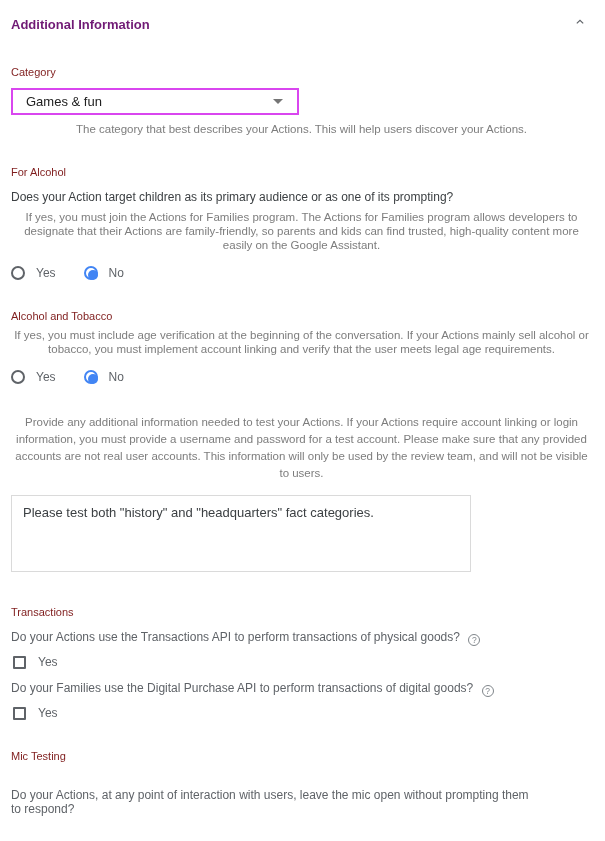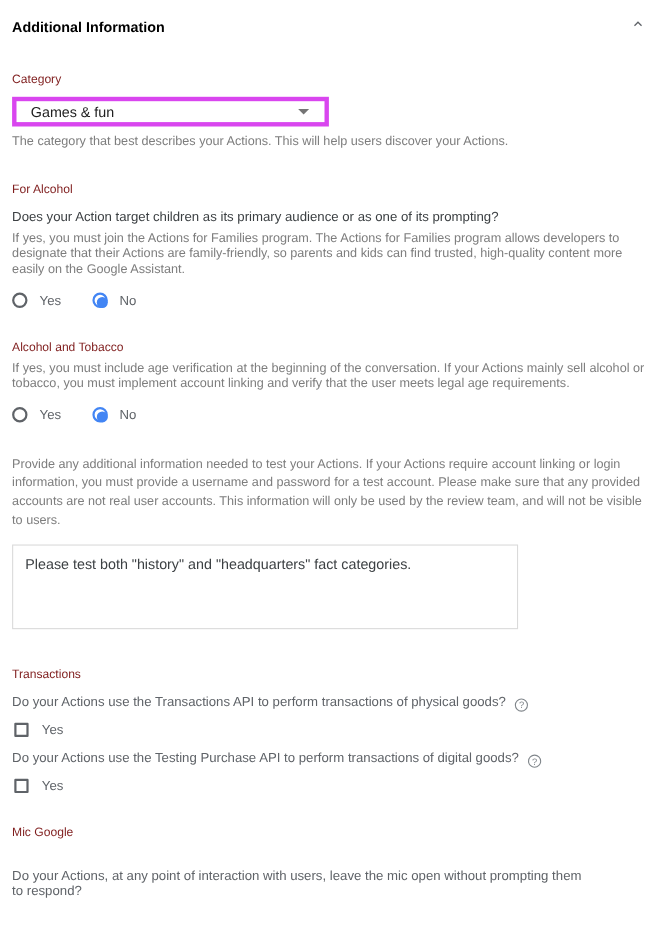--- a/index.html
+++ b/index.html
@@ -7,34 +7,34 @@
   body {
     width: 605px; height: 841px; overflow: hidden;
     font-family: "Liberation Sans", sans-serif;
     color: #212121;
     -webkit-font-smoothing: antialiased;
   }
   .page { padding: 15px 13px 0 11px; }
 
   
   .header { display: flex; align-items: center; justify-content: space-between; }
-  .page-title { font-size: 13px; font-weight: bold; color: #000000; }
+  .page-title { font-size: 13px; font-weight: bold; color: #701a75; }
   .collapse-btn { width: 18px; height: 18px; display: flex; align-items: center; justify-content: center; cursor: pointer; margin-right: 3px; }
 
   
   .section-heading { font-size: 11px; font-weight: normal; color: #7f1d1d; }
   .question { font-size: 12px; color: #3c4043; line-height: 14px; }
   .question.light { color: #5f6368; }
-  .helper { font-size: 11.5px; color: #7d7d7d; line-height: 14px; }
+  .helper { font-size: 11.5px; color: #7d7d7d; line-height: 14px; text-align: center; }
 
   
   .category-label { margin-top: 33px; }
   .select-box {
     margin-top: 10px; width: 288px; height: 27px;
-    border: 4px solid #d946ef; background: #fff;
+    border: 2px solid #d946ef; background: #fff;
     display: flex; align-items: center; justify-content: space-between;
     padding: 0 14px 0 13px; cursor: pointer;
   }
   .select-value { font-size: 13px; color: #212121; }
   .select-arrow { width: 0; height: 0; border-left: 5px solid transparent; border-right: 5px solid transparent; border-top: 5px solid #757575; }
   .cat-helper { margin-top: 7px; }
 
   
   .section { margin-top: 30px; }
   .section .question { margin-top: 12px; }
@@ -144,31 +144,31 @@
     <div class="section-heading">Transactions</div>
     <div class="question light">
       <span>Do your Actions use the Transactions API to perform transactions of physical goods?</span>
       <span class="help-icon">?</span>
     </div>
     <div class="check-row">
       <span class="checkbox"></span>
       <span class="check-label">Yes</span>
     </div>
     <div class="question light q2">
-      <span>Do your Actions use the Testing Purchase API to perform transactions of digital goods?</span>
+      <span>Do your Families use the Digital Purchase API to perform transactions of digital goods?</span>
       <span class="help-icon">?</span>
     </div>
     <div class="check-row">
       <span class="checkbox"></span>
       <span class="check-label">Yes</span>
     </div>
   </div>
 
   <div class="section">
-    <div class="section-heading">Mic Google</div>
+    <div class="section-heading">Mic Testing</div>
     <div class="question light mic-question">
       <span>Do your Actions, at any point of interaction with users, leave the mic open without prompting them
 to respond?</span>
       
     </div>
 
   </div>
 
 </div>
 

